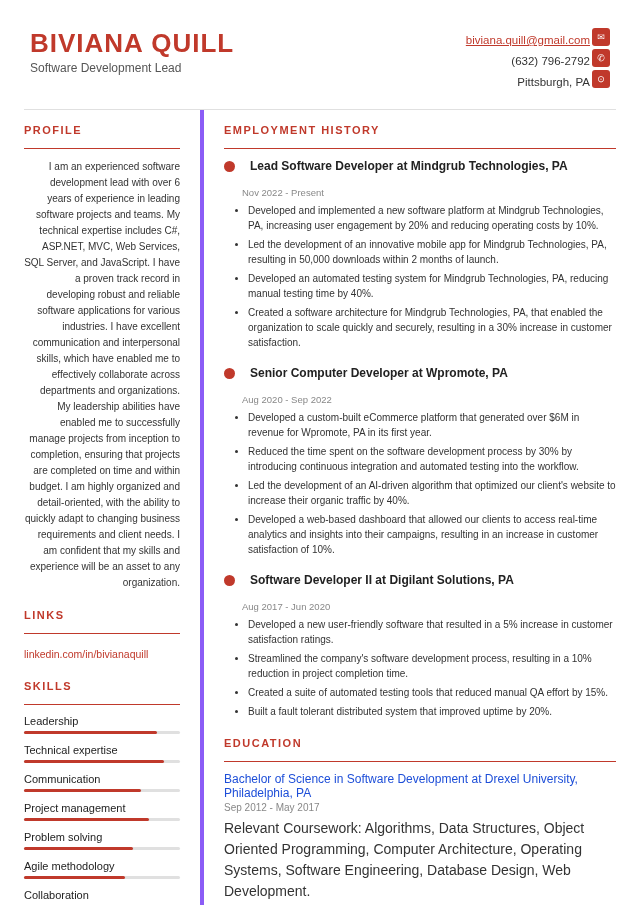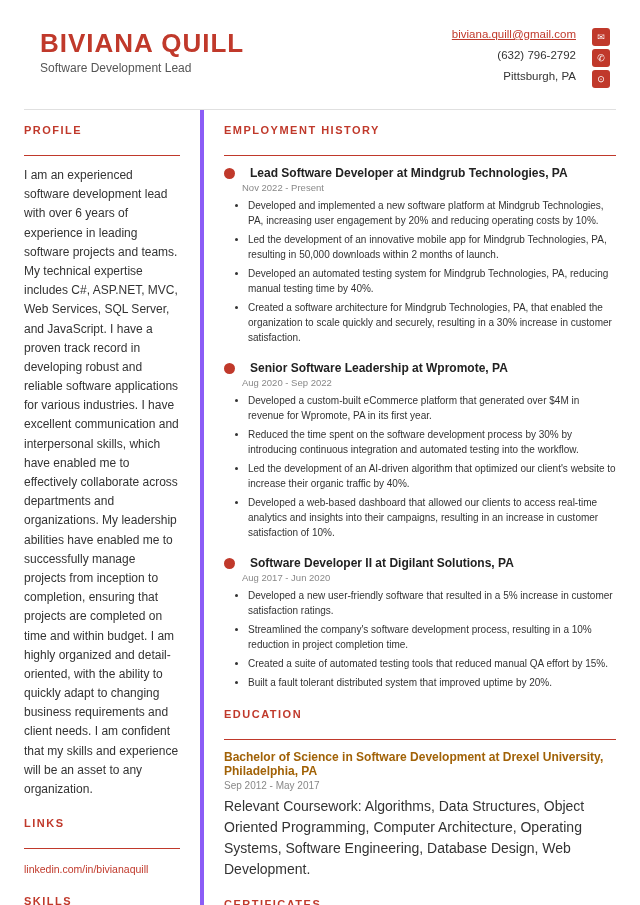--- a/index.html
+++ b/index.html
@@ -12,21 +12,21 @@
       min-height: 905px;
     }
     .page {
       width: 640px;
       min-height: 905px;
       background: #fff;
       padding: 0;
       position: relative;
     }
     .header {
-      padding: 28px 30px 18px 40px;
+      padding: 28px 30px 18px 30px;
       display: flex;
       justify-content: space-between;
       align-items: flex-start;
     }
     .header-left .name {
       font-size: 26px;
       font-weight: 900;
       color: #c0392b;
       letter-spacing: 1px;
       text-transform: uppercase;
@@ -36,24 +36,24 @@
       color: #555;
       margin-top: 2px;
     }
     .header-right {
       text-align: right;
       font-size: 11.5px;
       color: #333;
     }
     .header-right .contact-row {
       display: flex;
-      align-items: flex-start;
+      align-items: flex-end;
       justify-content: flex-end;
       margin-bottom: 3px;
-      gap: 16px;
+      gap: 2px;
     }
     .contact-icon {
       width: 18px;
       height: 18px;
       background: #c0392b;
       border-radius: 3px;
       display: flex;
       align-items: center;
       justify-content: center;
       color: #fff;
@@ -73,31 +73,32 @@
       padding: 10px 24px 10px 20px;
       border-left: 4px solid #8b5cf6;
     }
     .section-title {
       font-size: 11px;
       font-weight: 700;
       color: #c0392b;
       letter-spacing: 1.5px;
       text-transform: uppercase;
       border-bottom: 1.5px solid #c0392b;
-      padding-bottom: 19px;
+      padding-bottom: 12px;
       margin-bottom: 10px;
       margin-top: 18px;
     }
     .section-title:first-child {
       margin-top: 4px;
     }
     .profile-text {
-      font-size: 12px;
+      font-size: 10px;
       color: #333;
       line-height: 1.6;
+      text-align: right;
     }
     .links-section a {
       color: #c0392b;
       font-size: 10.5px;
       text-decoration: none;
     }
     .skill-item {
       margin-bottom: 10px;
     }
     .skill-name {
@@ -135,38 +136,38 @@
     }
     .job-title {
       font-size: 12px;
       font-weight: 700;
       color: #222;
       padding-left: 8px;
     }
     .job-date {
       font-size: 9.5px;
       color: #888;
-      margin-top: 2px;
+      margin-top: 14px;
       margin-left: 18px;
     }
     .job-bullets {
       margin-left: 24px;
       margin-top: 5px;
     }
     .job-bullets li {
       font-size: 10px;
       color: #333;
       line-height: 1.5;
       margin-bottom: 4px;
       list-style: disc;
     }
     .edu-title {
       font-size: 12px;
-      font-weight: 700;
-      color: #a16207;
+      font-weight: 400;
+      color: #1d4ed8;
     }
     .edu-date {
       font-size: 10px;
       color: #888;
       margin-top: 2px;
       margin-bottom: 5px;
     }
     .edu-text {
       font-size: 14px;
       color: #333;
@@ -278,25 +279,25 @@
     <ul class="job-bullets">
               <li>Developed and implemented a new software platform at Mindgrub Technologies, PA, increasing user engagement by 20% and reducing operating costs by 10%.</li>
               <li>Led the development of an innovative mobile app for Mindgrub Technologies, PA, resulting in 50,000 downloads within 2 months of launch.</li>
               <li>Developed an automated testing system for Mindgrub Technologies, PA, reducing manual testing time by 40%.</li>
               <li>Created a software architecture for Mindgrub Technologies, PA, that enabled the organization to scale quickly and securely, resulting in a 30% increase in customer satisfaction.</li>
             </ul>
   </div>
           <div class="job">
     <div class="job-header">
       <div class="job-dot"></div>
-      <div class="job-title">Senior Software Leadership at Wpromote, PA</div>
+      <div class="job-title">Senior Computer Developer at Wpromote, PA</div>
     </div>
     <div class="job-date">Aug 2020 - Sep 2022</div>
     <ul class="job-bullets">
-              <li>Developed a custom-built eCommerce platform that generated over $4M in revenue for Wpromote, PA in its first year.</li>
+              <li>Developed a custom-built eCommerce platform that generated over $6M in revenue for Wpromote, PA in its first year.</li>
               <li>Reduced the time spent on the software development process by 30% by introducing continuous integration and automated testing into the workflow.</li>
               <li>Led the development of an AI-driven algorithm that optimized our client's website to increase their organic traffic by 40%.</li>
               <li>Developed a web-based dashboard that allowed our clients to access real-time analytics and insights into their campaigns, resulting in an increase in customer satisfaction of 10%.</li>
             </ul>
   </div>
           <div class="job">
     <div class="job-header">
       <div class="job-dot"></div>
       <div class="job-title">Software Developer II at Digilant Solutions, PA</div>
     </div>

